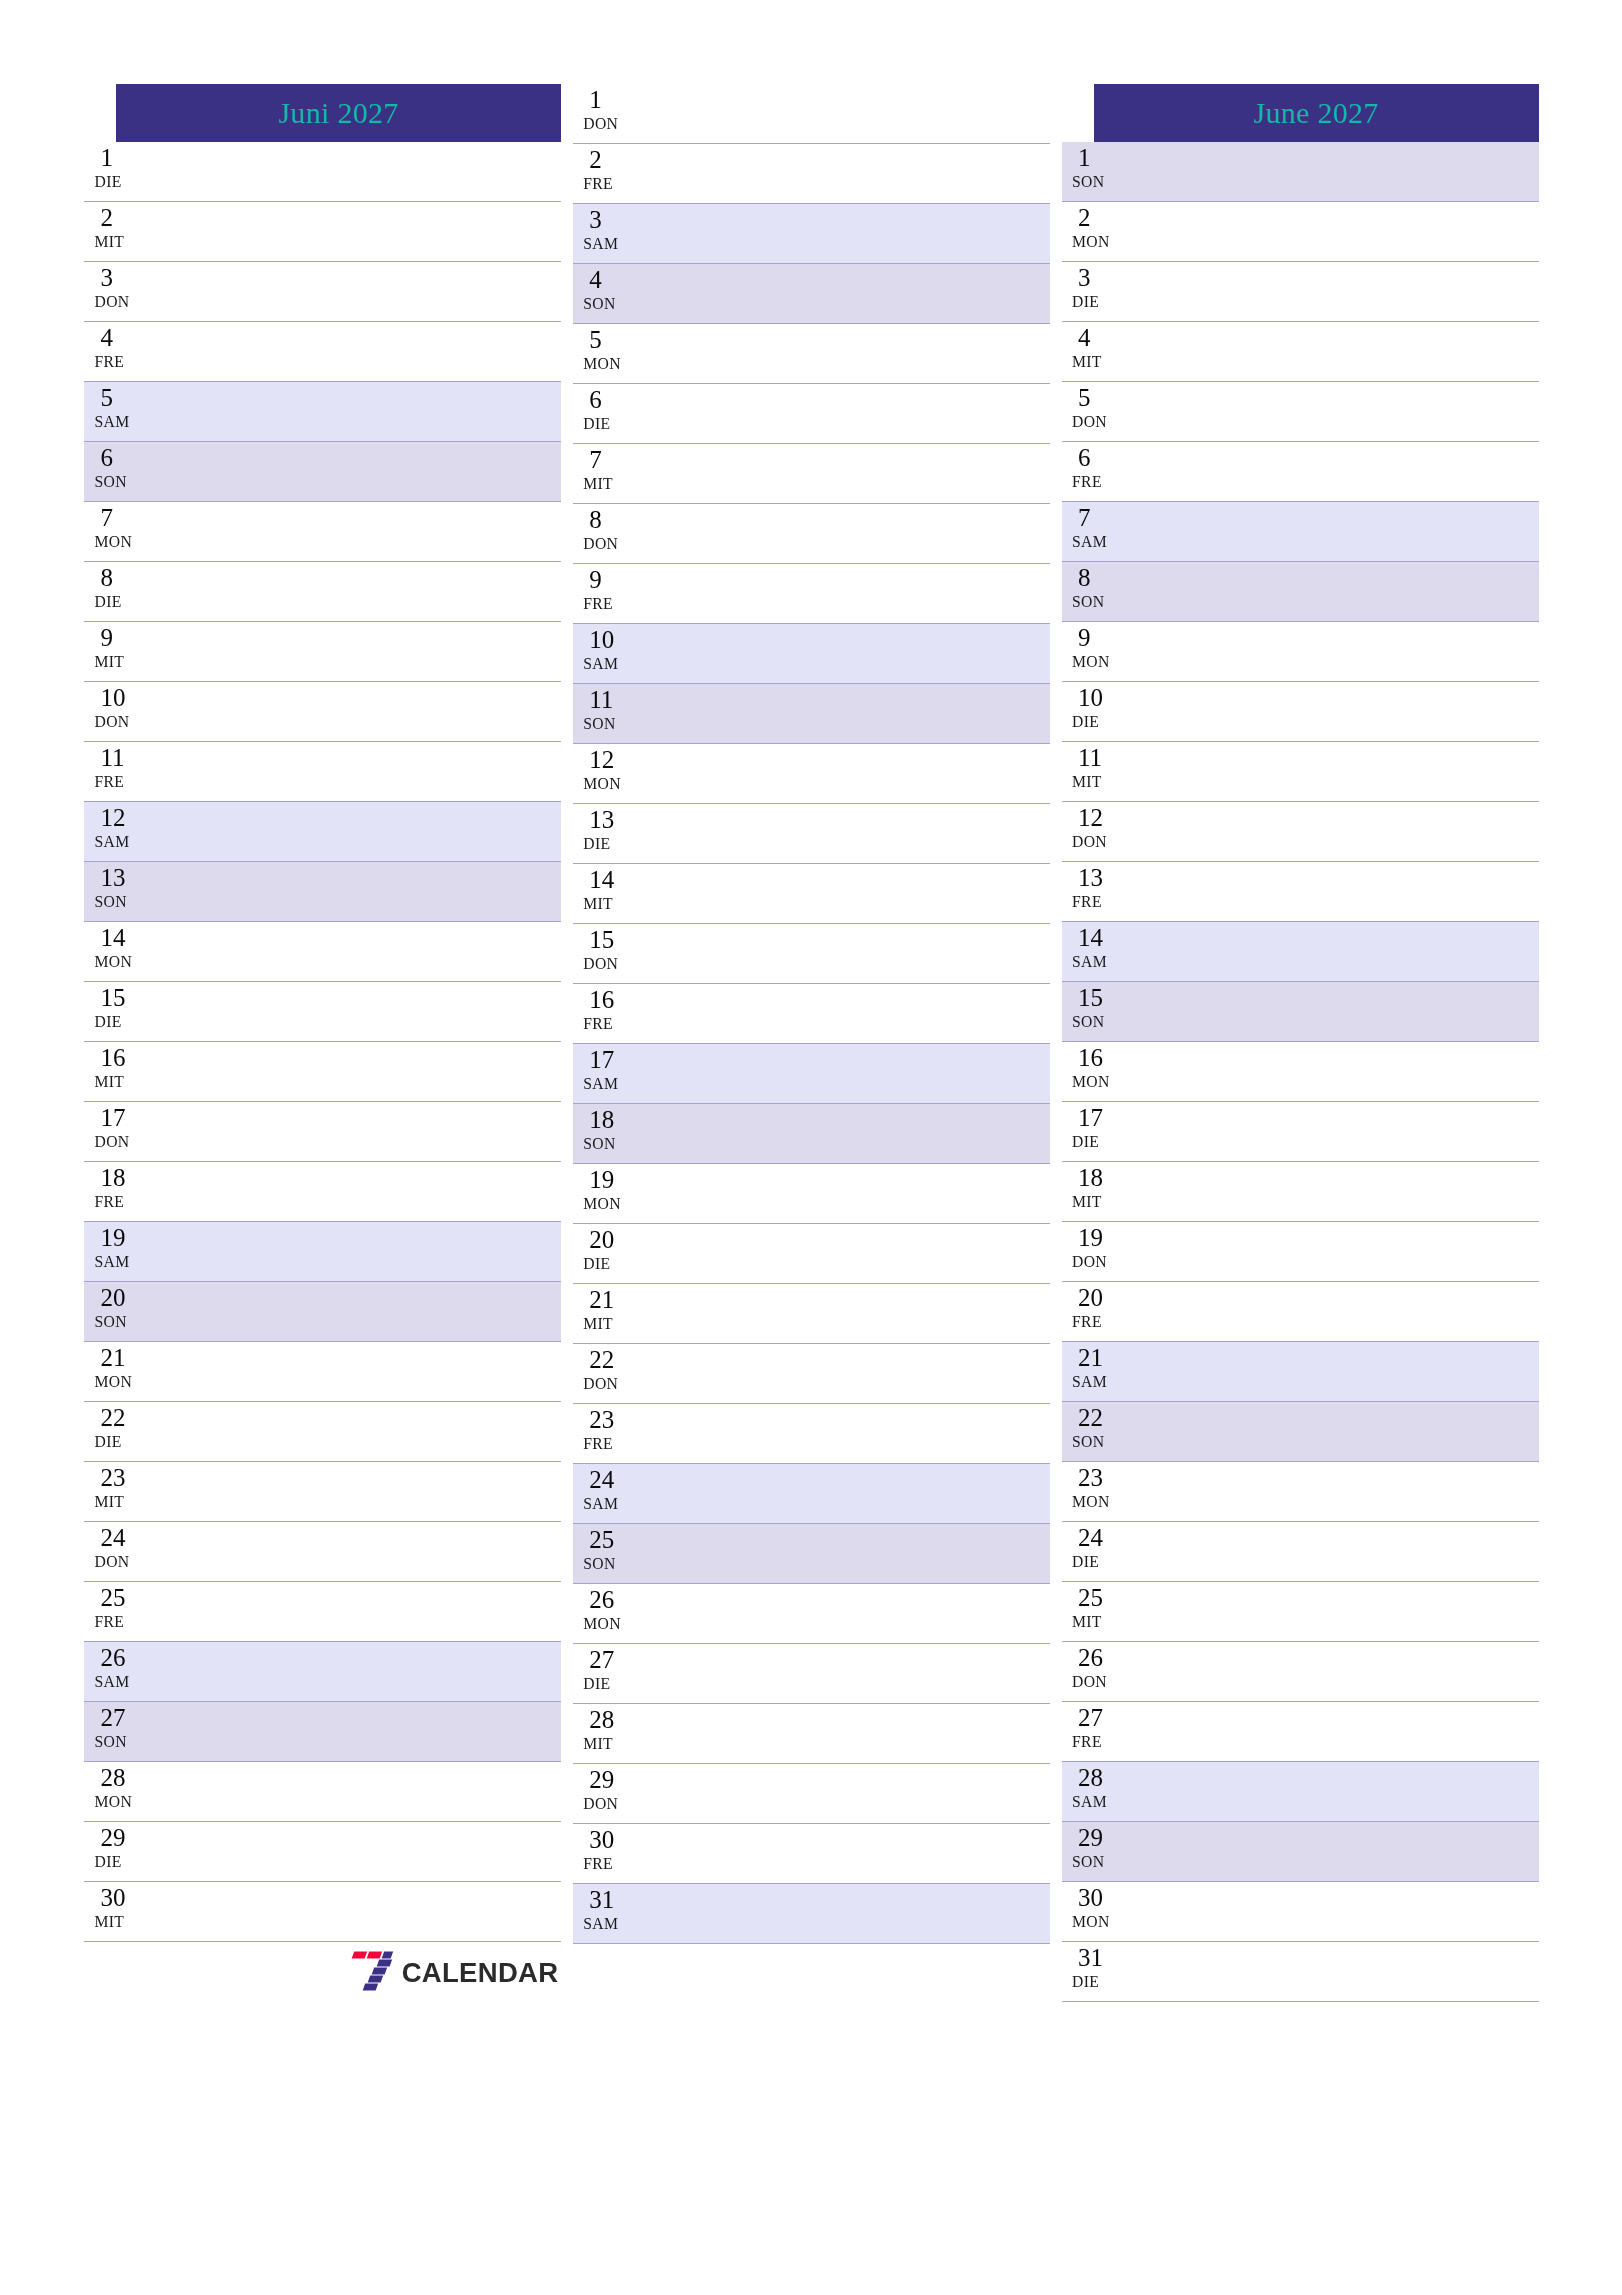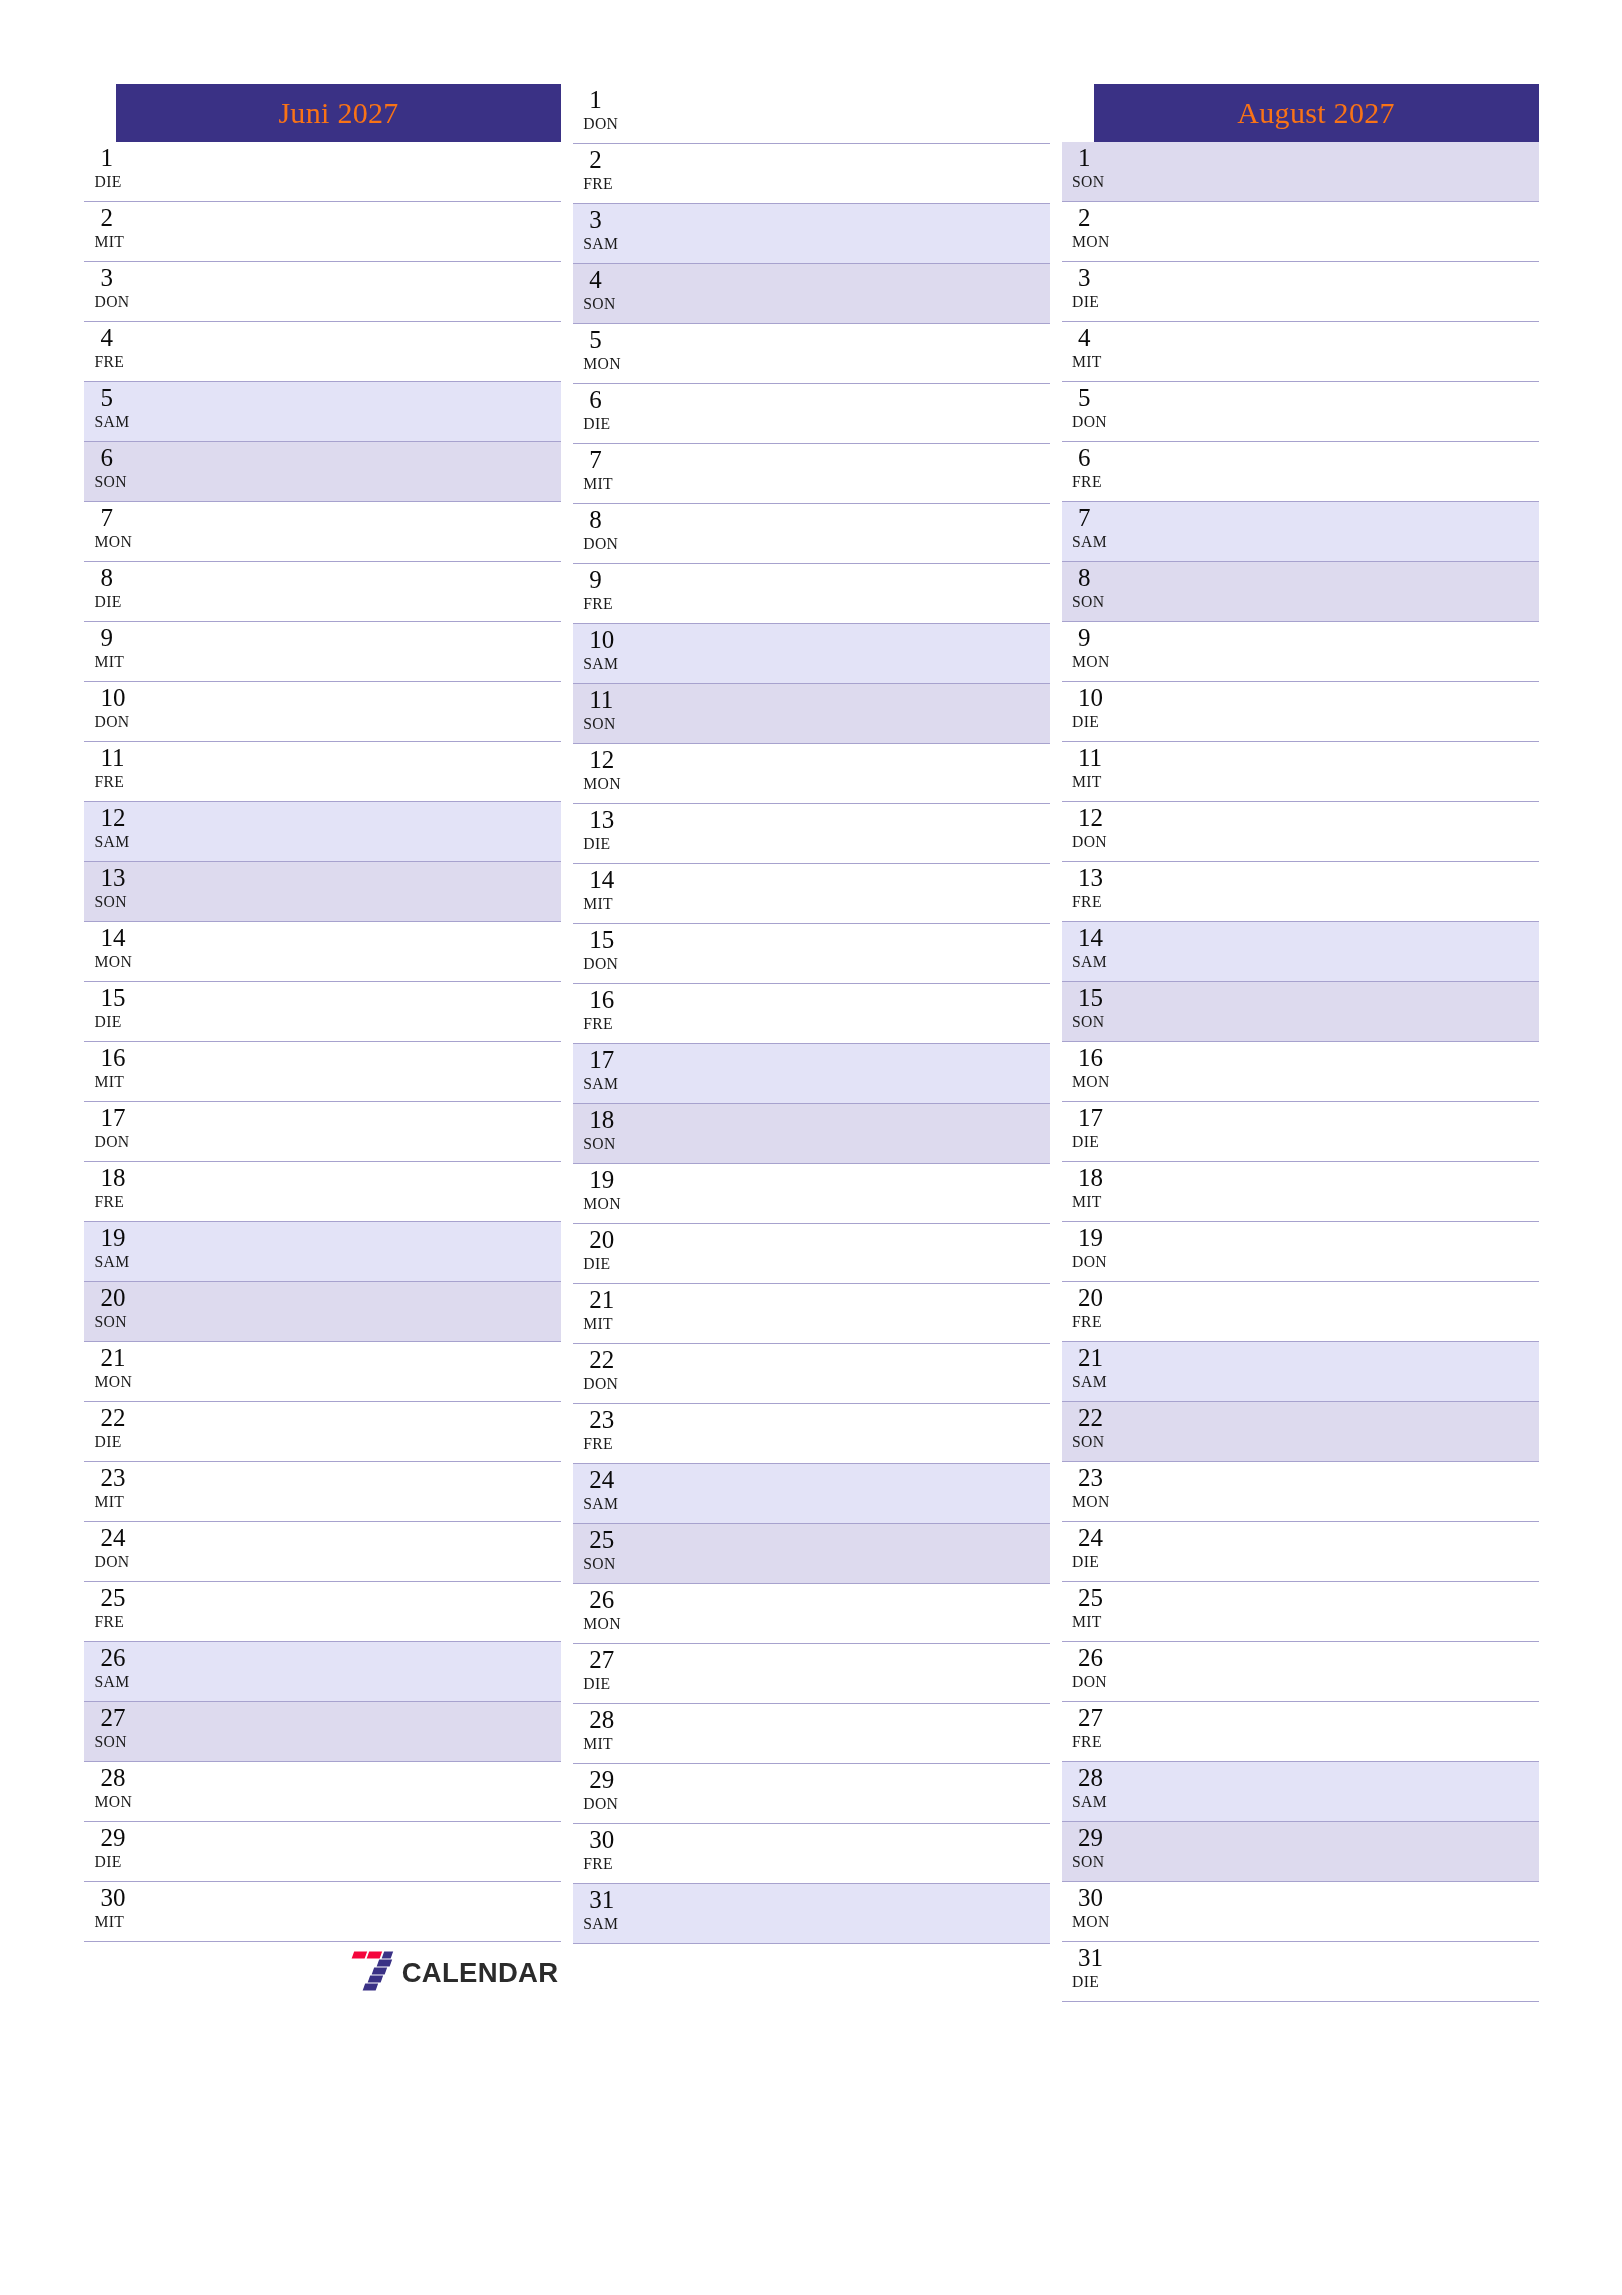--- a/index.html
+++ b/index.html
@@ -29,21 +29,21 @@
   .month-col {
     width: 477px;
     display: flex;
     flex-direction: column;
     position: relative;
   }
 
   .month-header {
     height: 58px;
     background: #3a3185;
-    color: #f97316;
+    color: #14b8a6;
     display: flex;
     align-items: center;
     justify-content: center;
     font-size: 30px;
     font-family: "Liberation Serif", "DejaVu Serif", serif;
     letter-spacing: 0.3px;
     box-sizing: border-box;
     margin-left: 32px;
   }
 
@@ -387,21 +387,21 @@
           <div class="day-num">30</div>
           <div class="day-wd">FRE</div>
         </div>
         <div class="day-row sat">
           <div class="day-num">31</div>
           <div class="day-wd">SAM</div>
         </div>
       </div>
     </div>
     <div class="month-col">
-      <div class="month-header">August 2027</div>
+      <div class="month-header">June 2027</div>
       <div class="days-list">
         <div class="day-row sun">
           <div class="day-num">1</div>
           <div class="day-wd">SON</div>
         </div>
         <div class="day-row">
           <div class="day-num">2</div>
           <div class="day-wd">MON</div>
         </div>
         <div class="day-row">

